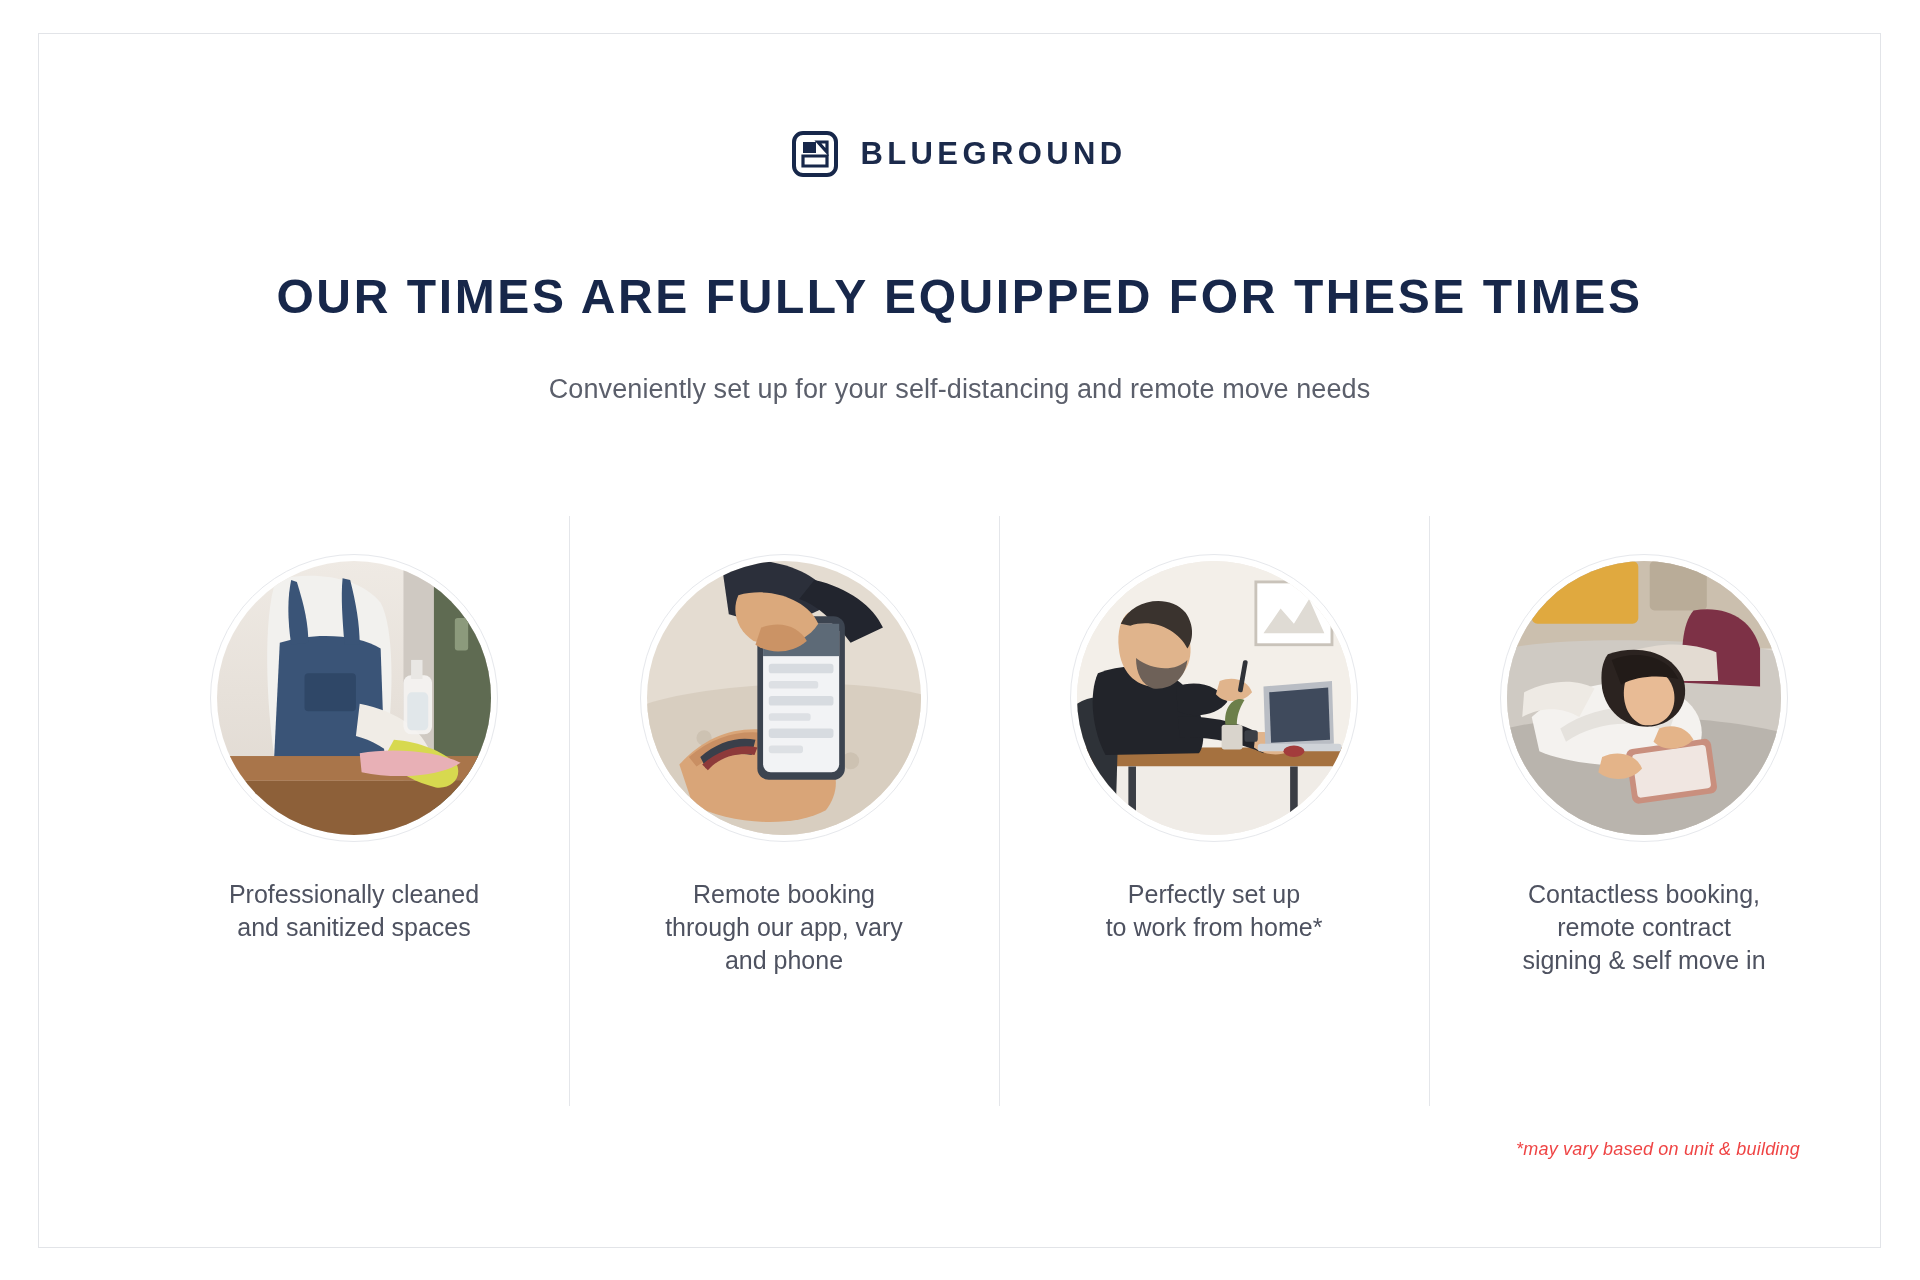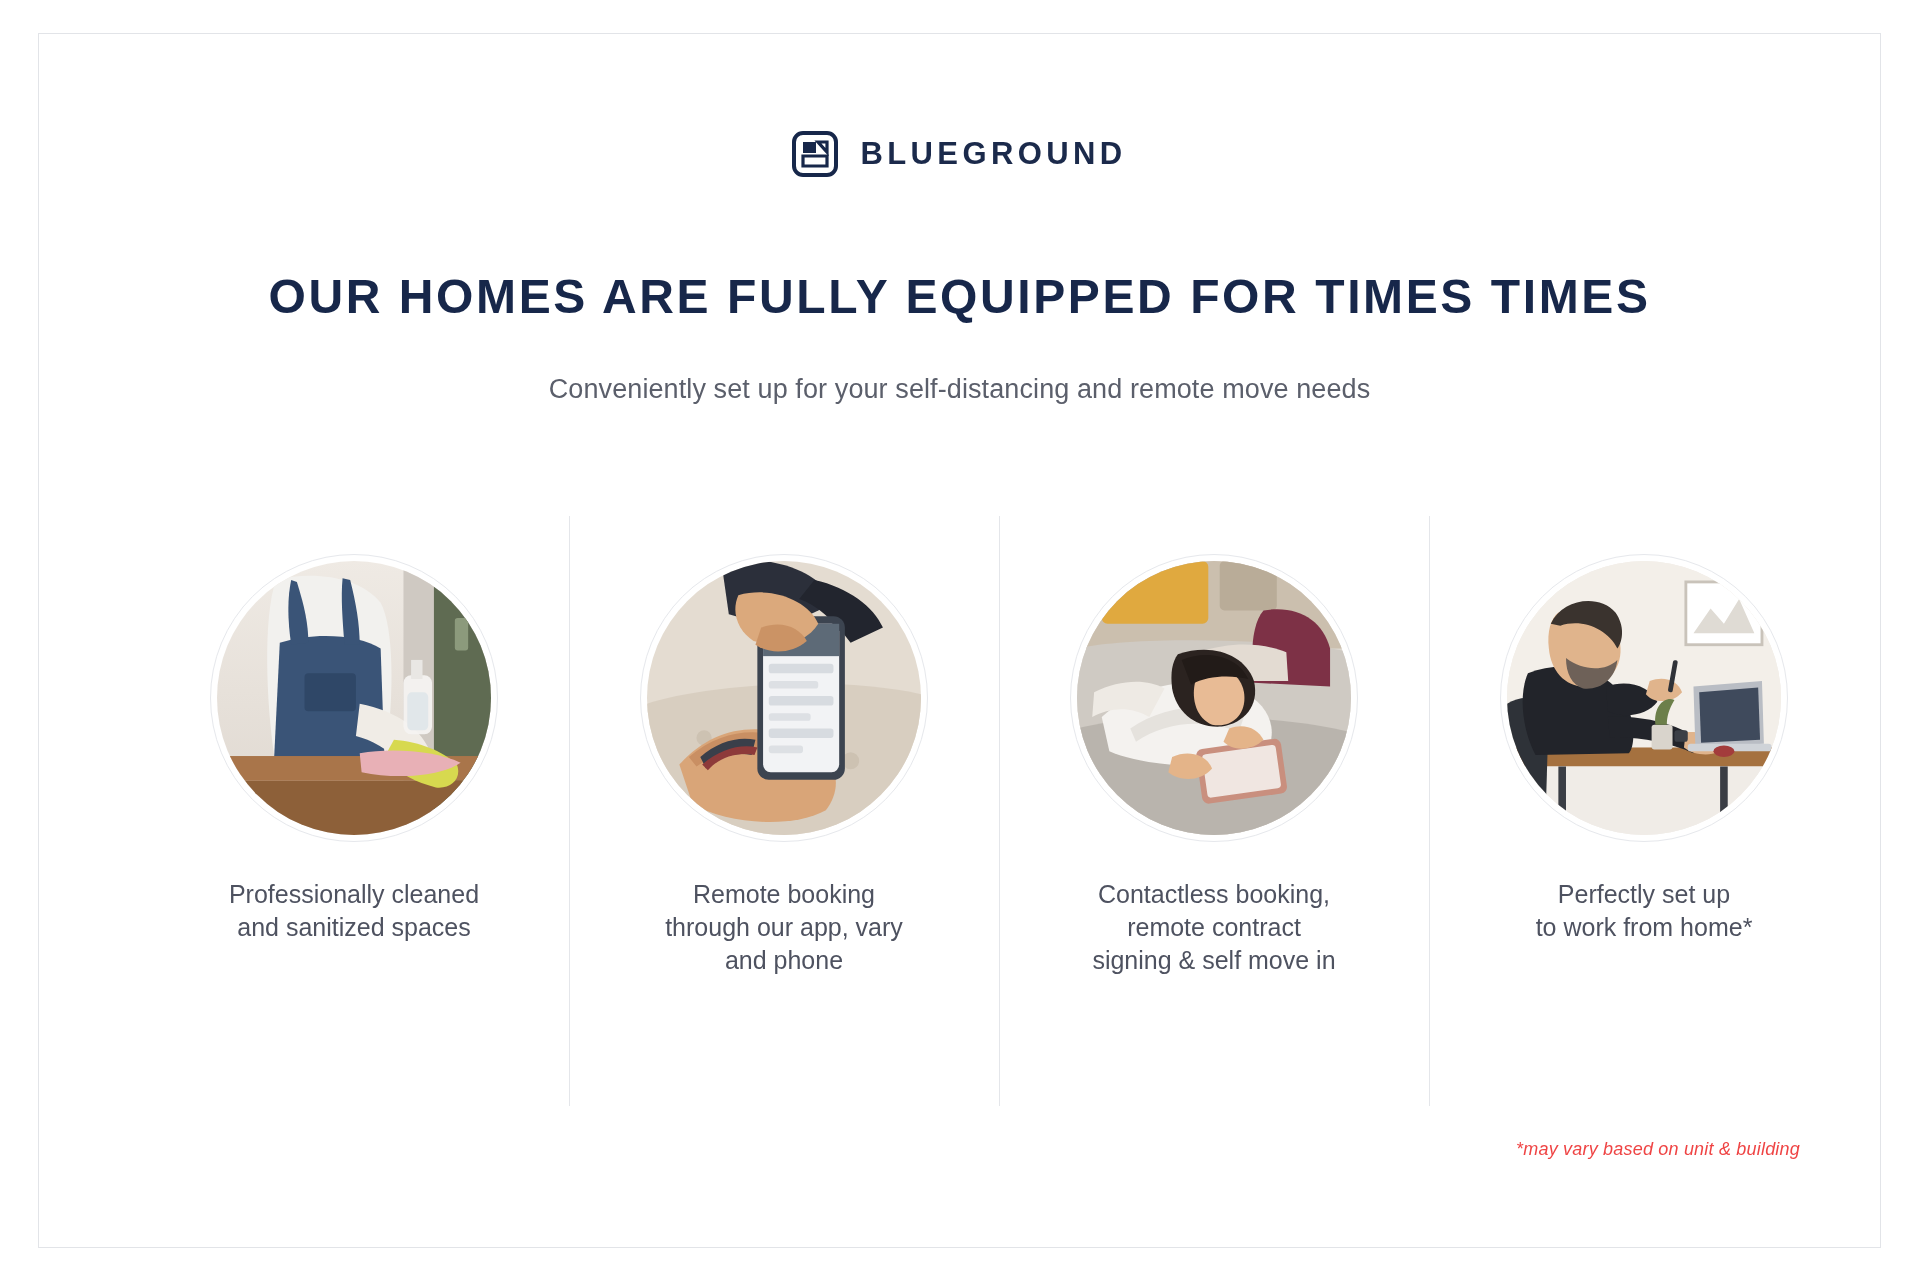--- a/index.html
+++ b/index.html
@@ -156,21 +156,21 @@
         <svg viewBox="0 0 46 46" xmlns="http://www.w3.org/2000/svg">
           <rect x="2" y="2" width="42" height="42" rx="9" ry="9" fill="none" stroke="#17274a" stroke-width="4"></rect>
           <path d="M11 11 L24 11 L24 22 L11 22 Z" fill="#17274a"></path>
           <path d="M11 25 L35 25 L35 35 L11 35 Z" fill="none" stroke="#17274a" stroke-width="3.2"></path>
           <path d="M26 11 L35 11 L35 21 Z" fill="none" stroke="#17274a" stroke-width="3.2"></path>
         </svg>
       </span>
       <span class="logo-text">BLUEGROUND</span>
     </div>
 
-    <h1 class="headline">OUR HOMES ARE FULLY EQUIPPED FOR TIMES TIMES</h1>
+    <h1 class="headline">OUR TIMES ARE FULLY EQUIPPED FOR THESE TIMES</h1>
     <p class="subhead">Conveniently set up for your self-distancing and remote move needs</p>
 
     <div class="columns">
 
       <div class="col">
         <div class="thumb-wrap">
           <div class="thumb">
             <svg viewBox="0 0 288 288" xmlns="http://www.w3.org/2000/svg">
               <defs>
                 <linearGradient id="wall1" x1="0" y1="0" x2="0" y2="1">
@@ -248,20 +248,71 @@
           <div>Remote booking</div>
           <div>through our app, vary</div>
           <div>and phone</div>
         </div>
       </div>
 
       <div class="col">
         <div class="thumb-wrap">
           <div class="thumb">
             <svg viewBox="0 0 288 288" xmlns="http://www.w3.org/2000/svg">
+              <rect width="288" height="288" fill="#f0ece7"></rect>
+              <rect x="0" y="0" width="288" height="200" fill="#f3efe9"></rect>
+
+              <rect x="188" y="22" width="80" height="66" fill="#ffffff" stroke="#c9c3ba" stroke-width="3"></rect>
+              <path d="M196 76 L214 50 L228 66 L244 40 L260 76 Z" fill="#dfdbd4"></path>
+
+              <rect x="0" y="196" width="288" height="20" fill="#a5713f"></rect>
+              <rect x="0" y="216" width="288" height="72" fill="#f0ece7"></rect>
+              <rect x="54" y="216" width="8" height="72" fill="#3a3d44"></rect>
+              <rect x="224" y="216" width="8" height="62" fill="#3a3d44"></rect>
+
+              <path d="M0 150 C16 140 34 142 44 154 L40 288 L0 288 Z" fill="#2e3238"></path>
+
+              <path d="M22 118 C62 102 106 114 124 146 C136 172 134 196 128 202 L30 204 C16 178 12 140 22 118 Z" fill="#22242a"></path>
+
+              <path d="M54 54 C86 42 112 56 118 82 C124 108 110 128 86 132 C62 134 46 116 44 92 C42 74 46 60 54 54 Z" fill="#e0b48c"></path>
+
+              <path d="M46 66 C58 40 96 34 114 54 C124 68 122 84 116 92 C106 72 80 60 56 68 Z" fill="#3a332e"></path>
+
+              <path d="M62 102 C80 116 104 116 116 104 C114 124 98 136 80 134 C68 130 62 118 62 102 Z" fill="#6e6158"></path>
+
+              <path d="M104 132 C128 124 150 132 158 148 C148 162 124 166 106 158 Z" fill="#22242a"></path>
+              <path d="M150 126 C166 120 180 126 184 138 C174 150 154 150 146 140 Z" fill="#e0b48c"></path>
+              <rect x="172" y="104" width="5" height="34" rx="2" fill="#2f3238" transform="rotate(10 174 120)"></rect>
+
+              <path d="M106 164 C140 162 176 170 200 186 L196 202 C168 190 134 184 108 186 Z" fill="#22242a"></path>
+              <path d="M188 180 C208 178 226 184 234 194 C222 206 198 206 186 196 Z" fill="#e0b48c"></path>
+
+              <rect x="176" y="178" width="14" height="12" rx="3" fill="#3b3f46"></rect>
+
+              <path d="M196 132 L268 126 L270 192 L198 196 Z" fill="#b9bdc4"></path>
+              <path d="M202 138 L264 133 L266 188 L204 191 Z" fill="#3f4a5c"></path>
+              <rect x="190" y="192" width="88" height="8" rx="3" fill="#cfd3d8"></rect>
+
+              <rect x="152" y="172" width="22" height="26" rx="3" fill="#d9d4cc"></rect>
+              <path d="M156 172 C154 152 166 142 176 146 C170 156 168 164 168 172 Z" fill="#6c7f4a"></path>
+
+              <ellipse cx="228" cy="200" rx="11" ry="6" fill="#a33c3c"></ellipse>
+            </svg>
+          </div>
+        </div>
+        <div class="caption">
+          <div>Perfectly set up</div>
+          <div>to work from home*</div>
+        </div>
+      </div>
+
+      <div class="col">
+        <div class="thumb-wrap">
+          <div class="thumb">
+            <svg viewBox="0 0 288 288" xmlns="http://www.w3.org/2000/svg">
               <rect width="288" height="288" fill="#ded8d0"></rect>
 
               <rect x="0" y="0" width="288" height="92" fill="#cbbfae"></rect>
               <rect x="26" y="0" width="112" height="66" rx="6" fill="#e0a93f"></rect>
               <rect x="150" y="0" width="60" height="52" rx="5" fill="#b9ac98"></rect>
 
               <path d="M0 92 C60 78 230 82 288 96 L288 288 L0 288 Z" fill="#cfcac3"></path>
               <path d="M0 176 C70 158 210 160 288 180 L288 288 L0 288 Z" fill="#b9b4ad"></path>
 
               <path d="M196 52 C232 46 258 62 266 92 L266 132 L186 128 C182 96 184 66 196 52 Z" fill="#7d3146"></path>
@@ -286,69 +337,18 @@
             </svg>
           </div>
         </div>
         <div class="caption">
           <div>Contactless booking,</div>
           <div>remote contract</div>
           <div>signing &amp; self move in</div>
         </div>
       </div>
 
-      <div class="col">
-        <div class="thumb-wrap">
-          <div class="thumb">
-            <svg viewBox="0 0 288 288" xmlns="http://www.w3.org/2000/svg">
-              <rect width="288" height="288" fill="#f0ece7"></rect>
-              <rect x="0" y="0" width="288" height="200" fill="#f3efe9"></rect>
-
-              <rect x="188" y="22" width="80" height="66" fill="#ffffff" stroke="#c9c3ba" stroke-width="3"></rect>
-              <path d="M196 76 L214 50 L228 66 L244 40 L260 76 Z" fill="#dfdbd4"></path>
-
-              <rect x="0" y="196" width="288" height="20" fill="#a5713f"></rect>
-              <rect x="0" y="216" width="288" height="72" fill="#f0ece7"></rect>
-              <rect x="54" y="216" width="8" height="72" fill="#3a3d44"></rect>
-              <rect x="224" y="216" width="8" height="62" fill="#3a3d44"></rect>
-
-              <path d="M0 150 C16 140 34 142 44 154 L40 288 L0 288 Z" fill="#2e3238"></path>
-
-              <path d="M22 118 C62 102 106 114 124 146 C136 172 134 196 128 202 L30 204 C16 178 12 140 22 118 Z" fill="#22242a"></path>
-
-              <path d="M54 54 C86 42 112 56 118 82 C124 108 110 128 86 132 C62 134 46 116 44 92 C42 74 46 60 54 54 Z" fill="#e0b48c"></path>
-
-              <path d="M46 66 C58 40 96 34 114 54 C124 68 122 84 116 92 C106 72 80 60 56 68 Z" fill="#3a332e"></path>
-
-              <path d="M62 102 C80 116 104 116 116 104 C114 124 98 136 80 134 C68 130 62 118 62 102 Z" fill="#6e6158"></path>
-
-              <path d="M104 132 C128 124 150 132 158 148 C148 162 124 166 106 158 Z" fill="#22242a"></path>
-              <path d="M150 126 C166 120 180 126 184 138 C174 150 154 150 146 140 Z" fill="#e0b48c"></path>
-              <rect x="172" y="104" width="5" height="34" rx="2" fill="#2f3238" transform="rotate(10 174 120)"></rect>
-
-              <path d="M106 164 C140 162 176 170 200 186 L196 202 C168 190 134 184 108 186 Z" fill="#22242a"></path>
-              <path d="M188 180 C208 178 226 184 234 194 C222 206 198 206 186 196 Z" fill="#e0b48c"></path>
-
-              <rect x="176" y="178" width="14" height="12" rx="3" fill="#3b3f46"></rect>
-
-              <path d="M196 132 L268 126 L270 192 L198 196 Z" fill="#b9bdc4"></path>
-              <path d="M202 138 L264 133 L266 188 L204 191 Z" fill="#3f4a5c"></path>
-              <rect x="190" y="192" width="88" height="8" rx="3" fill="#cfd3d8"></rect>
-
-              <rect x="152" y="172" width="22" height="26" rx="3" fill="#d9d4cc"></rect>
-              <path d="M156 172 C154 152 166 142 176 146 C170 156 168 164 168 172 Z" fill="#6c7f4a"></path>
-
-              <ellipse cx="228" cy="200" rx="11" ry="6" fill="#a33c3c"></ellipse>
-            </svg>
-          </div>
-        </div>
-        <div class="caption">
-          <div>Perfectly set up</div>
-          <div>to work from home*</div>
-        </div>
-      </div>
-
     </div>
 
     <div class="footnote">*may vary based on unit &amp; building</div>
 
   </div>
 </div>
 
 </body></html>

